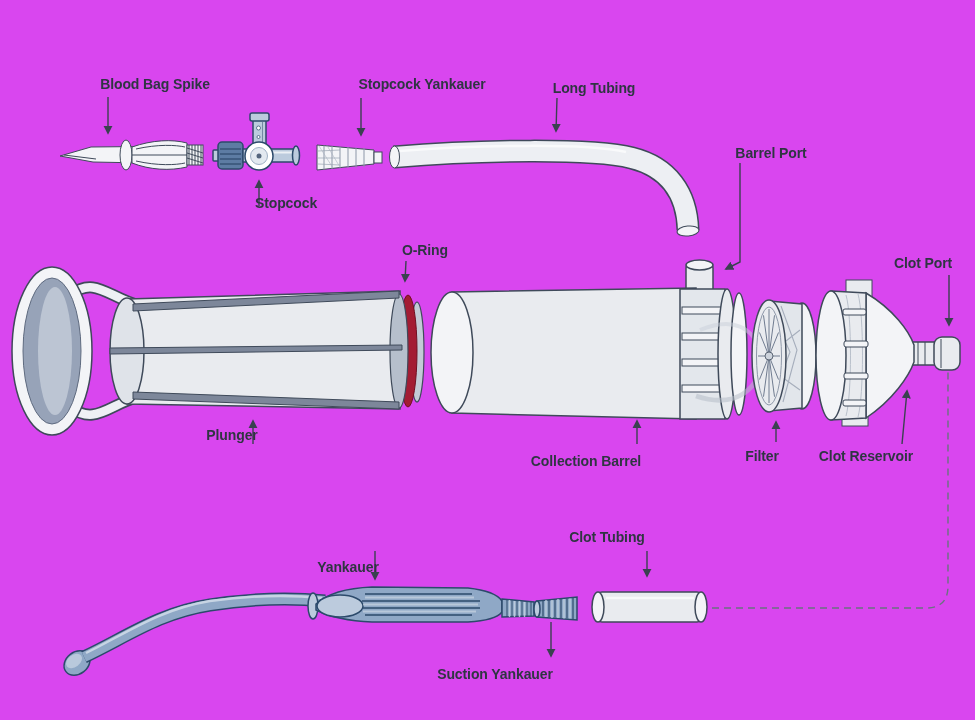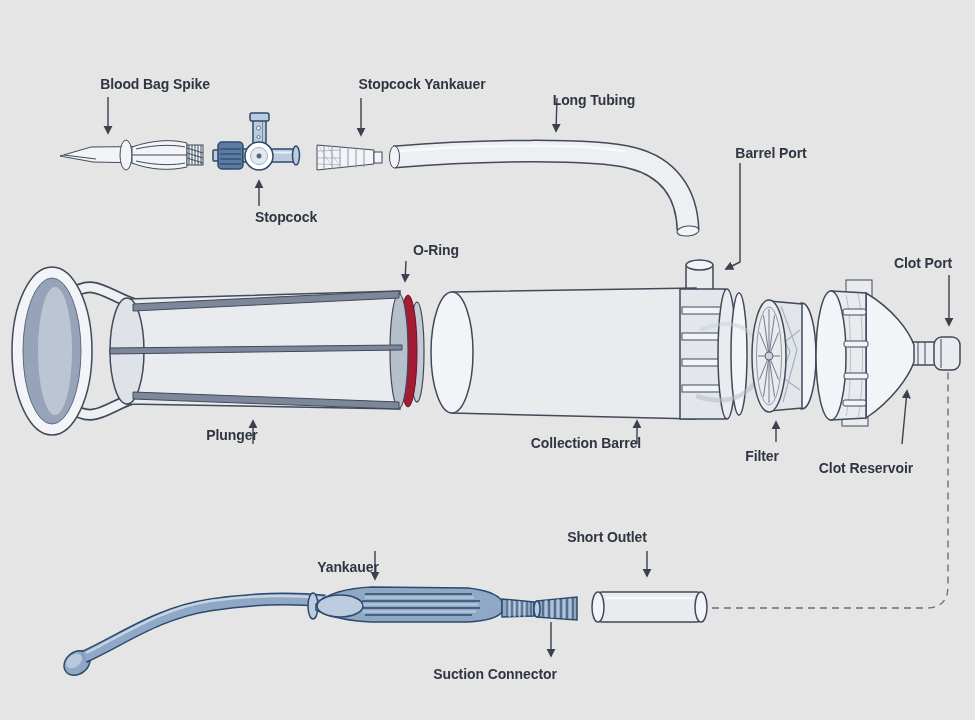--- a/index.html
+++ b/index.html
@@ -1,16 +1,16 @@
 <!DOCTYPE html>
 <html style="--label_text: #2f3542; --outline: #3f4a5a; --part_fill: #e9ebef; --part_fill_light: #f3f4f7; --blue_fill: #8fa8c6; --blue_light: #bccbdd; --blue_dark: #2c4a6b; --blue_knob: #5d7ca3; --o_ring_red: #a31c33; --rail_gray: #7d879a; --handle_gray: #97a3b8; --leader_line: #3a4150; --dashed_line: #6a7280;"><head>
 <meta charset="utf-8">
 <style>
   html,body{margin:0;padding:0;background:#fff;}
-  .diagram{position:relative;width:975px;height:720px;background:#e5e5e5;overflow:hidden;
+  .diagram{position:relative;width:975px;height:720px;background:#d946ef;overflow:hidden;
            font-family:"Liberation Sans",sans-serif;}
   .diagram svg{position:absolute;left:0;top:0;}
   .lbl{position:absolute;transform:translateX(-50%);white-space:nowrap;
        font-weight:700;font-size:14px;letter-spacing:-0.1px;
        color:var(--label_text,#2f3542);}
   
   .o  {stroke:var(--outline,#3f4a5a);stroke-width:1.5;}
   .o1 {stroke:var(--outline,#3f4a5a);stroke-width:1;}
   .fp {fill:var(--part_fill,#e9ebef);}
   .fpl{fill:var(--part_fill_light,#f3f4f7);}
@@ -202,27 +202,27 @@
     <path class="leader" marker-end="url(#arr)" d="M902,444 L907,391"></path>
     <path class="leader" marker-end="url(#arr)" d="M375,551 V579"></path>
     <path class="leader" marker-end="url(#arr)" d="M647,551 V576"></path>
     <path class="leader" marker-end="url(#arr)" d="M551,622 V656"></path>
   </g>
 </svg>
 
 <div>
   <div class="lbl" style="left:155px;top:76px">Blood Bag Spike</div>
   <div class="lbl" style="left:422px;top:76px">Stopcock Yankauer</div>
-  <div class="lbl" style="left:594px;top:92px">Long Tubing</div>
+  <div class="lbl" style="left:594px;top:80px">Long Tubing</div>
   <div class="lbl" style="left:771px;top:145px">Barrel Port</div>
-  <div class="lbl" style="left:286px;top:209px">Stopcock</div>
-  <div class="lbl" style="left:436px;top:242px">O-Ring</div>
+  <div class="lbl" style="left:286px;top:195px">Stopcock</div>
+  <div class="lbl" style="left:425px;top:242px">O-Ring</div>
   <div class="lbl" style="left:923px;top:255px">Clot Port</div>
   <div class="lbl" style="left:232px;top:427px">Plunger</div>
-  <div class="lbl" style="left:586px;top:435px">Collection Barrel</div>
+  <div class="lbl" style="left:586px;top:453px">Collection Barrel</div>
   <div class="lbl" style="left:762px;top:448px">Filter</div>
-  <div class="lbl" style="left:866px;top:460px">Clot Reservoir</div>
+  <div class="lbl" style="left:866px;top:448px">Clot Reservoir</div>
   <div class="lbl" style="left:348px;top:559px">Yankauer</div>
-  <div class="lbl" style="left:607px;top:529px">Short Outlet</div>
-  <div class="lbl" style="left:495px;top:666px">Suction Connector</div>
+  <div class="lbl" style="left:607px;top:529px">Clot Tubing</div>
+  <div class="lbl" style="left:495px;top:666px">Suction Yankauer</div>
 </div>
 
 </div>
 
 </body></html>

